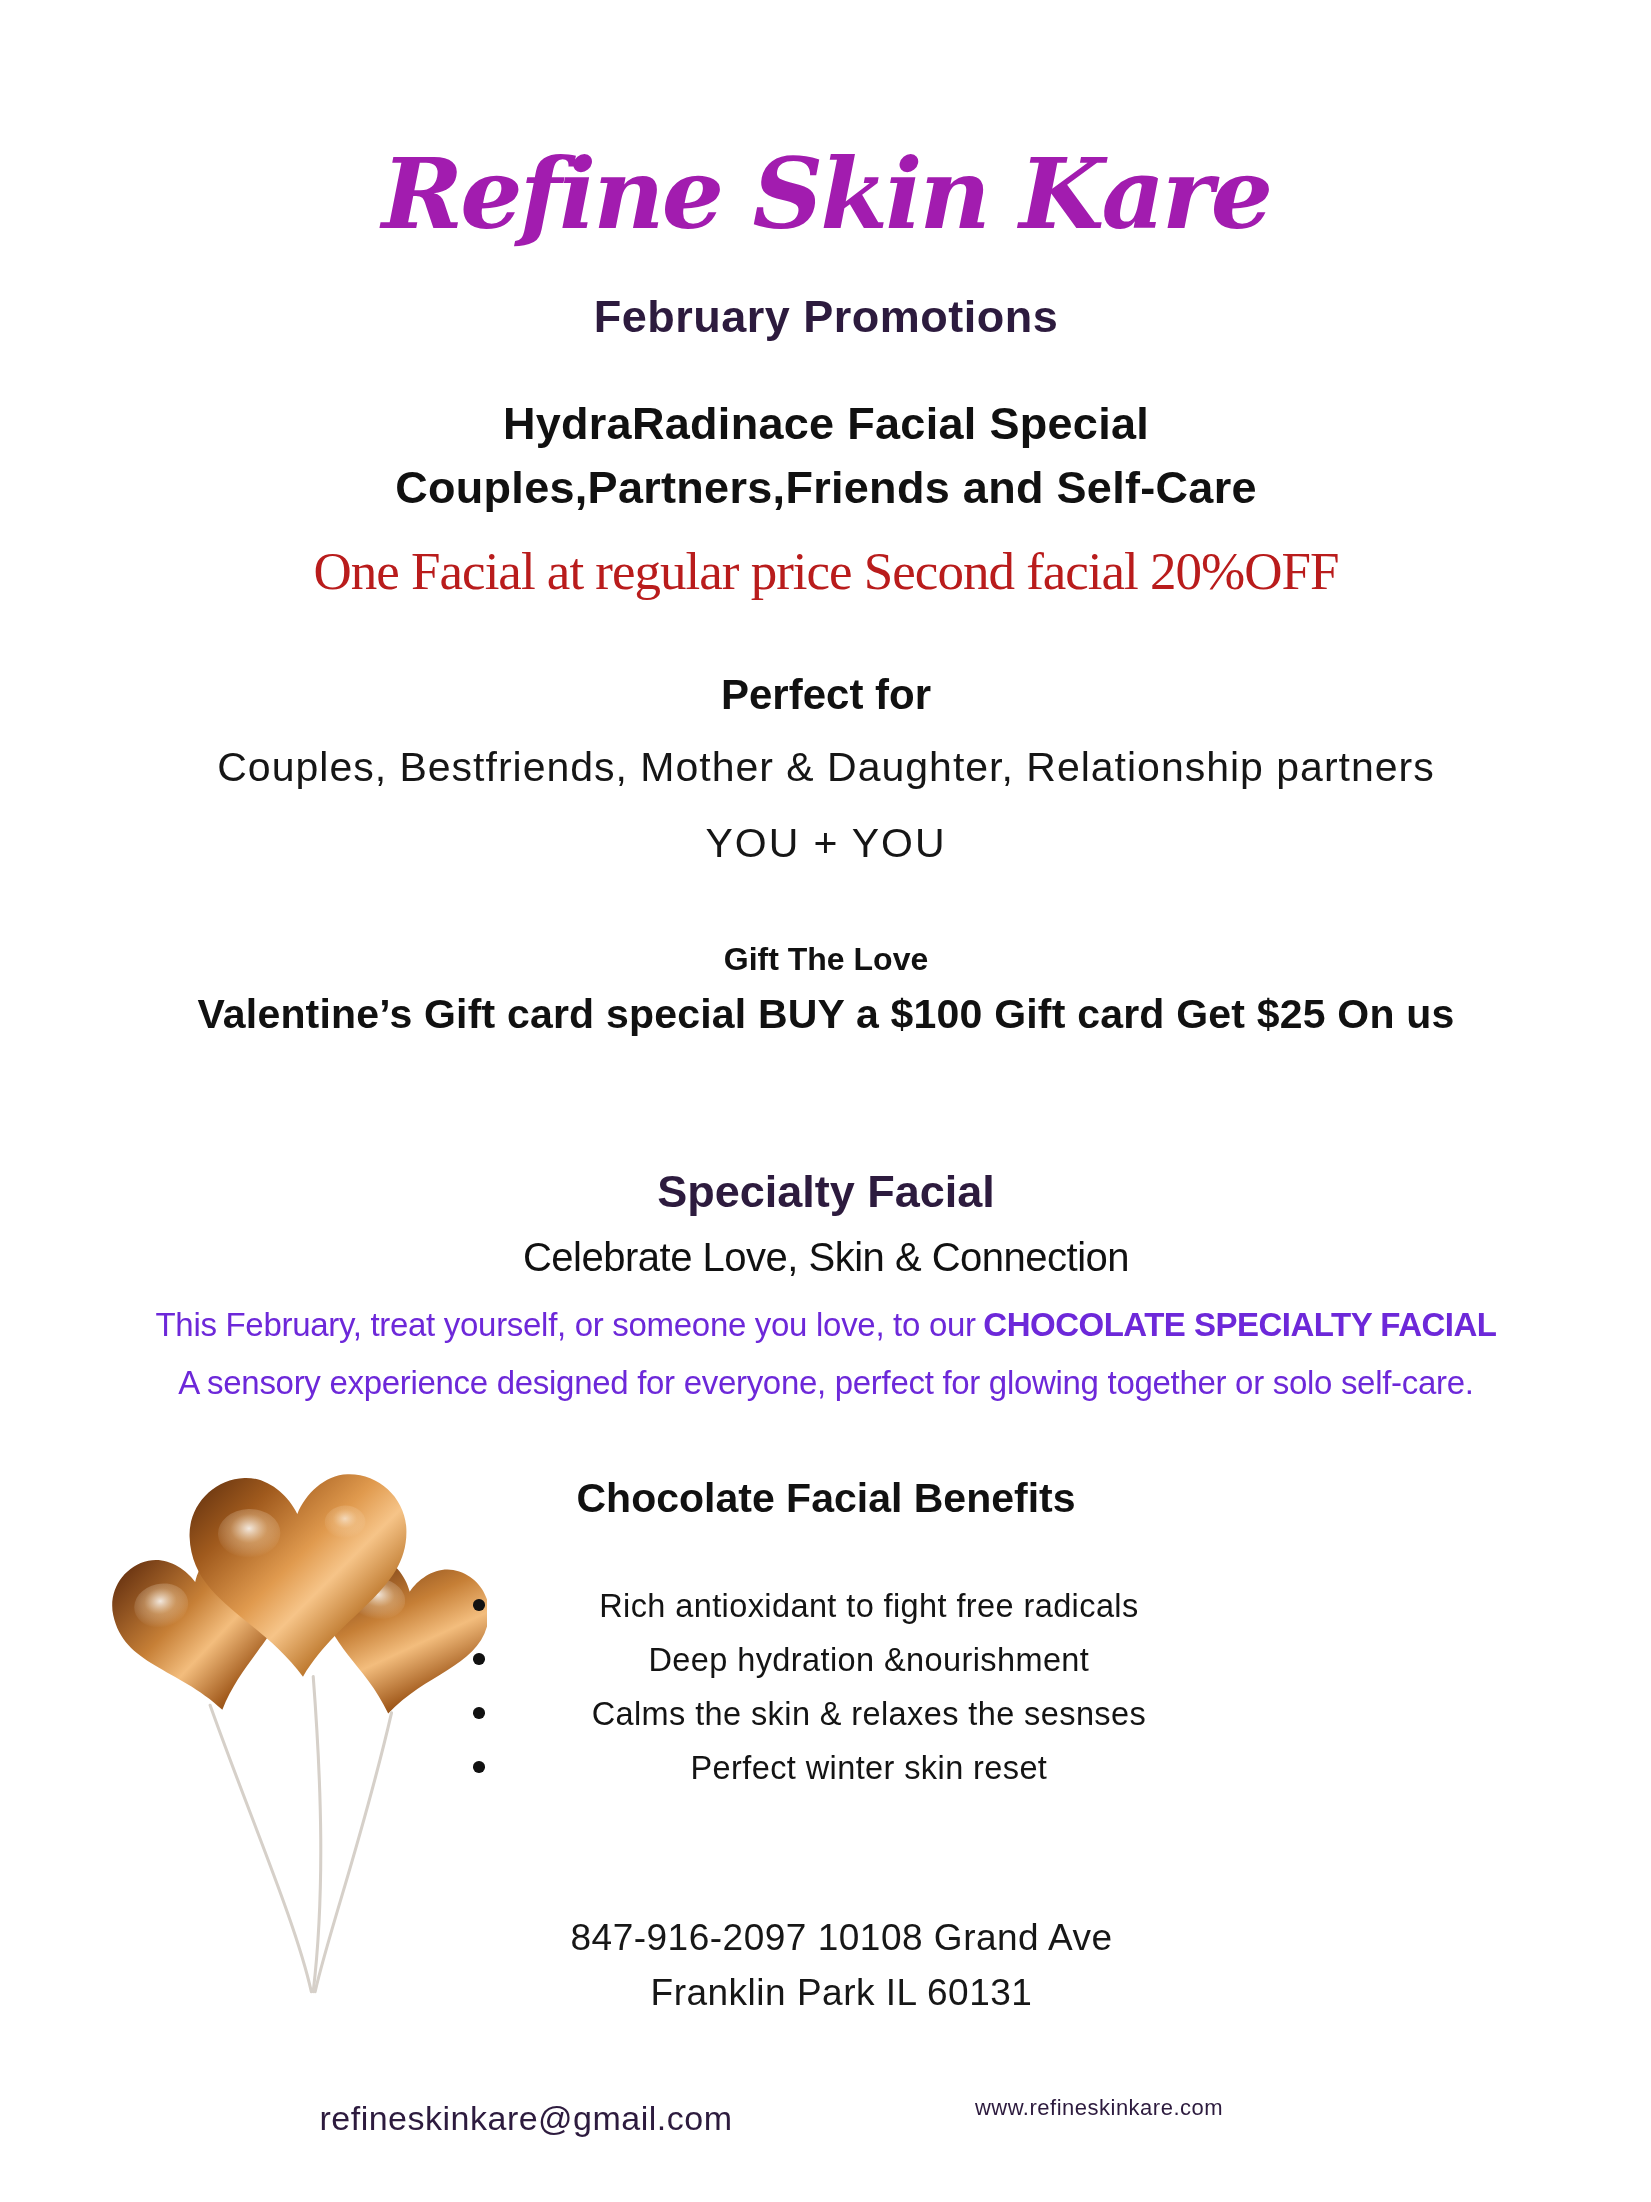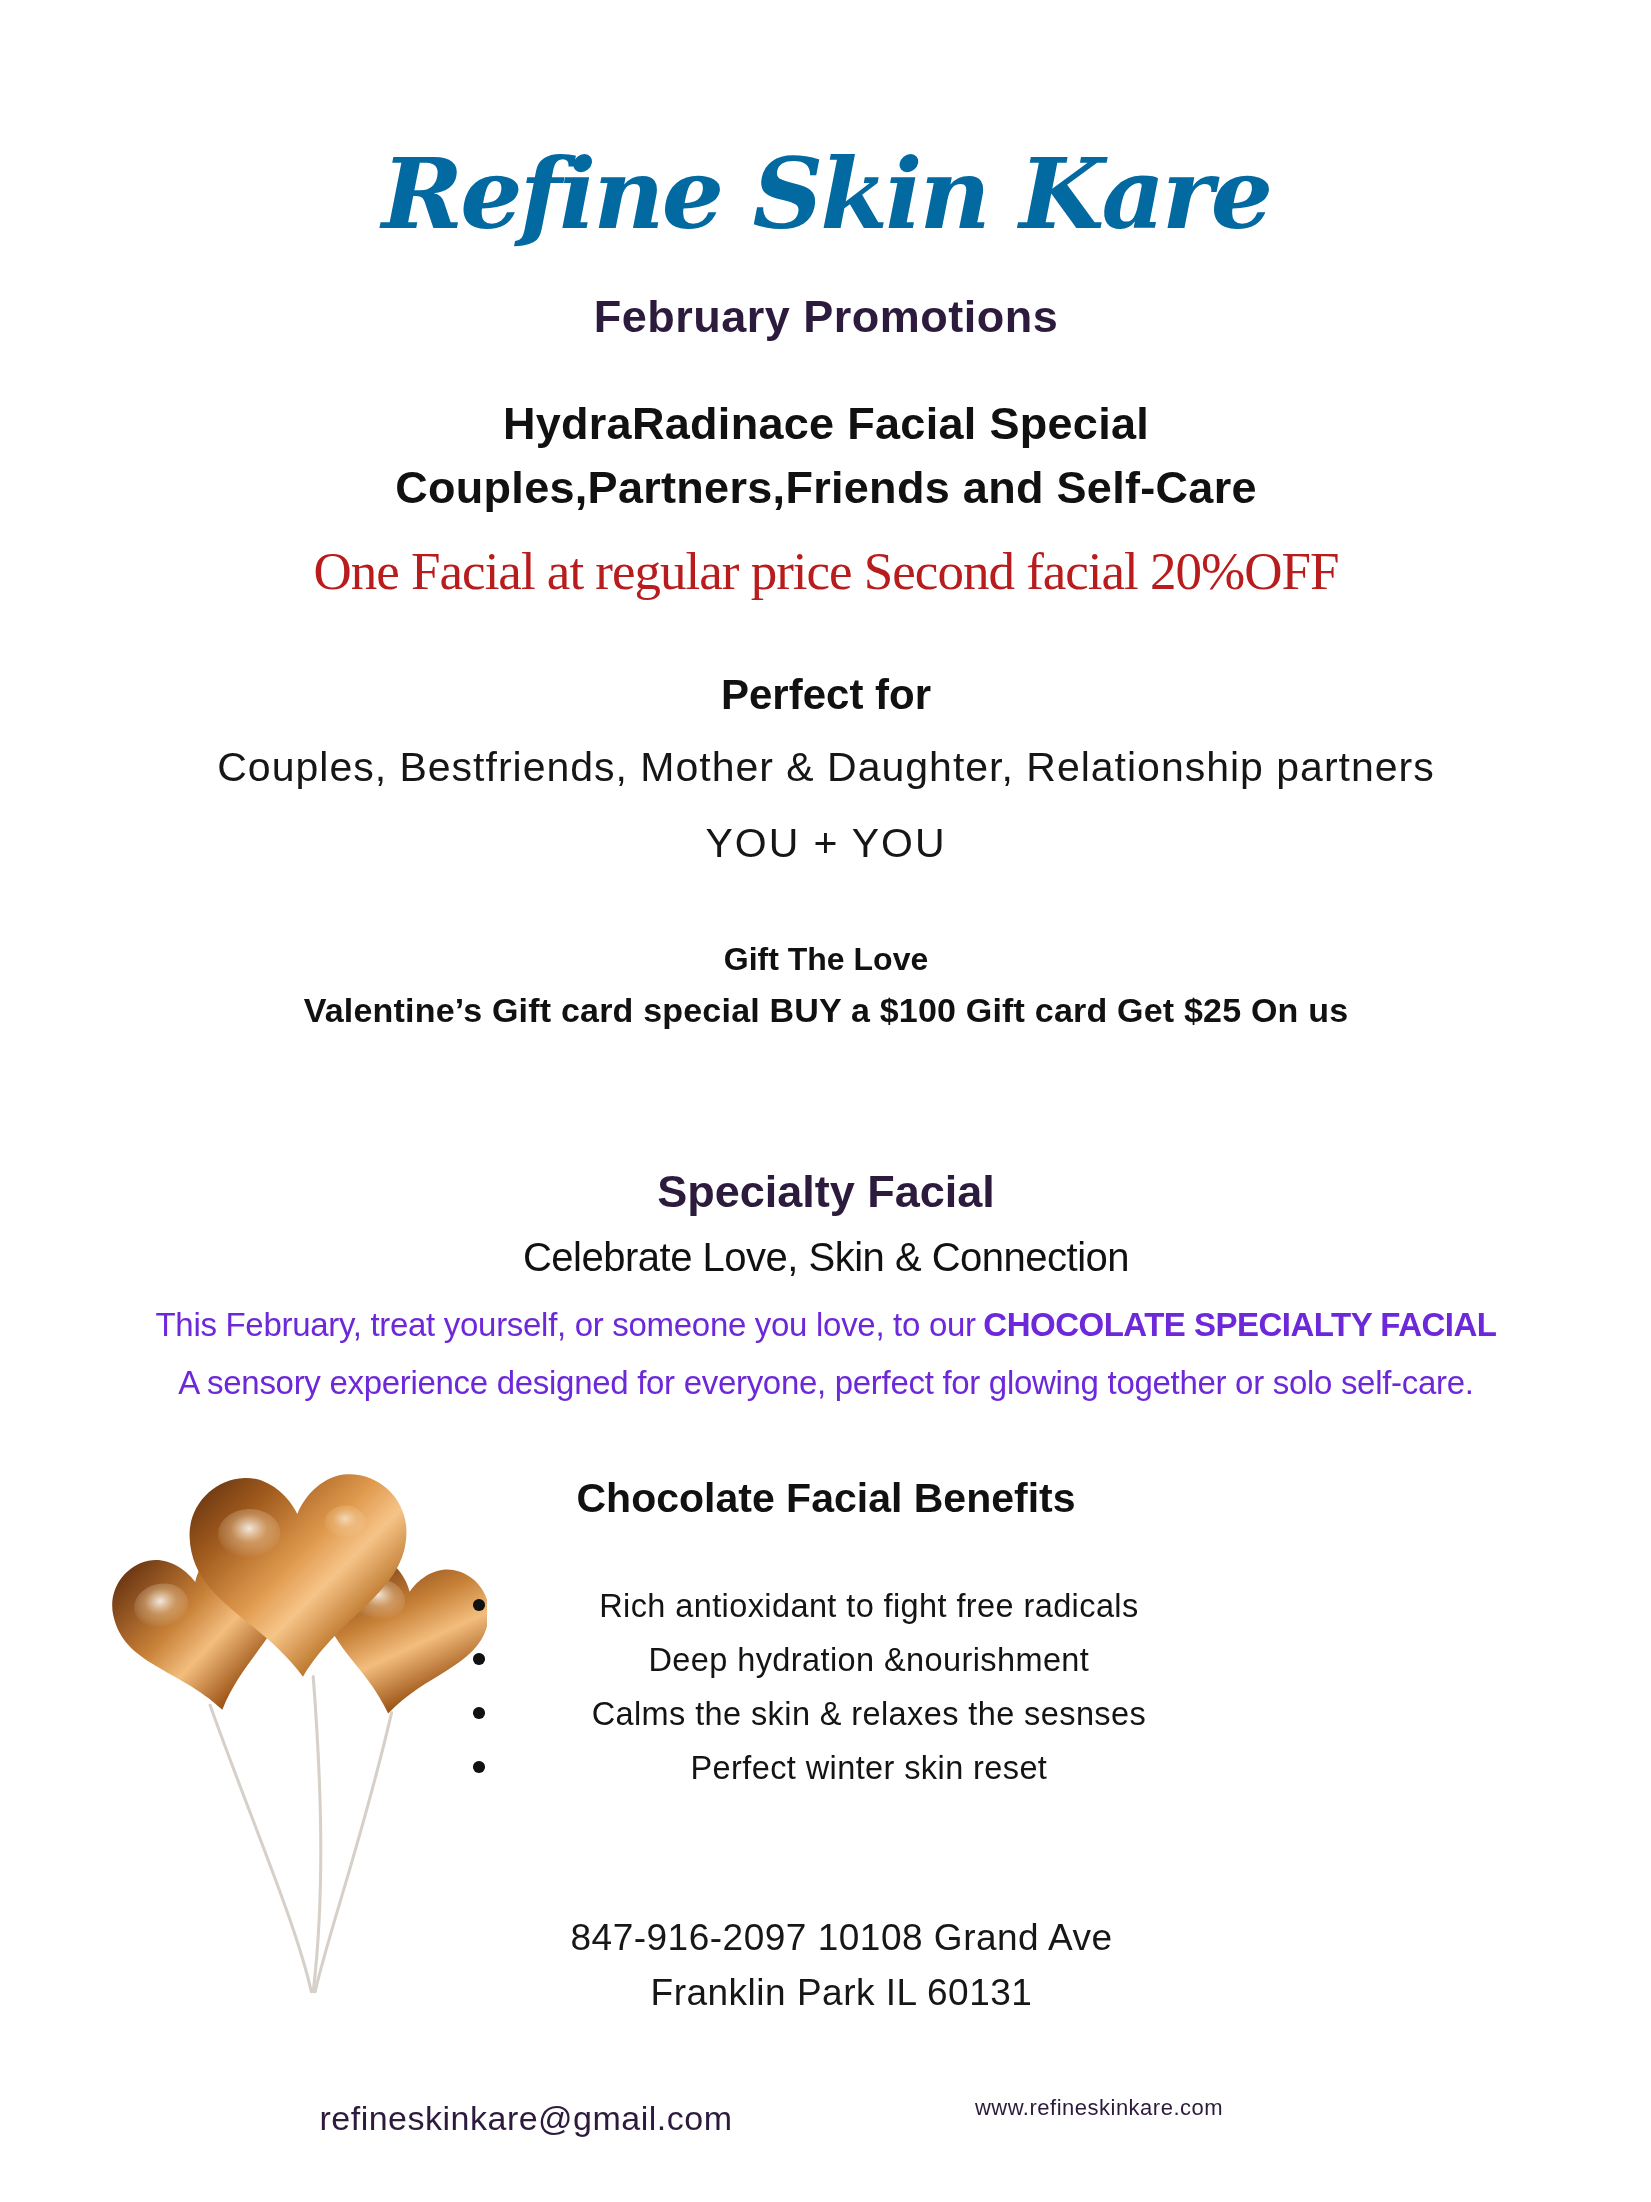--- a/index.html
+++ b/index.html
@@ -11,37 +11,37 @@
     font-family:"Liberation Sans", sans-serif;
     color:#111111;
   }
   .block{position:absolute;left:0;width:1652px;text-align:center;}
 
   .brand-title{
     top:136px;
     font-family:"DejaVu Serif", serif;
     font-style:italic;font-weight:bold;
     font-size:98px;letter-spacing:-2.9px;
-    color:#0369a1;
+    color:#a21caf;
   }
   .month-heading{
     top:291px;font-weight:700;font-size:45px;
     color:#2d1b3e;letter-spacing:0.5px;
   }
   .hydra{top:392px;font-weight:700;font-size:45px;line-height:64px;letter-spacing:0.3px;}
   .offer-serif{
     top:541px;
     font-family:Liberation Serif, serif;
     font-weight:400;font-size:53px;letter-spacing:-1px;color:#b91c1c;
   }
   .perfect-heading{top:671px;font-weight:700;font-size:42px;}
   .perfect-line1{top:744px;font-weight:400;font-size:41px;letter-spacing:1px;color:#161616;}
   .perfect-line2{top:820px;font-weight:400;font-size:41px;letter-spacing:1.9px;color:#161616;}
   .gift-heading{top:941px;font-weight:700;font-size:32px;}
-  .gift-offer{top:991px;font-weight:700;font-size:34px;letter-spacing:0.2px;}
+  .gift-offer{top:991px;font-weight:700;font-size:41px;letter-spacing:0.2px;}
   .specialty-heading{top:1166px;font-weight:700;font-size:45px;color:#2d1b3e;}
   .celebrate{top:1235px;font-weight:400;font-size:40px;letter-spacing:-0.5px;}
   .paragraph{
     top:1296px;font-weight:400;font-size:33px;line-height:58px;
     letter-spacing:-0.3px;color:#6d28d9;
   }
   .paragraph .hl{font-weight:700;margin-left:7.6px;letter-spacing:-0.5px;}
   .benefits-heading{top:1475px;font-weight:700;font-size:41px;}
 
   .benefits-list{

